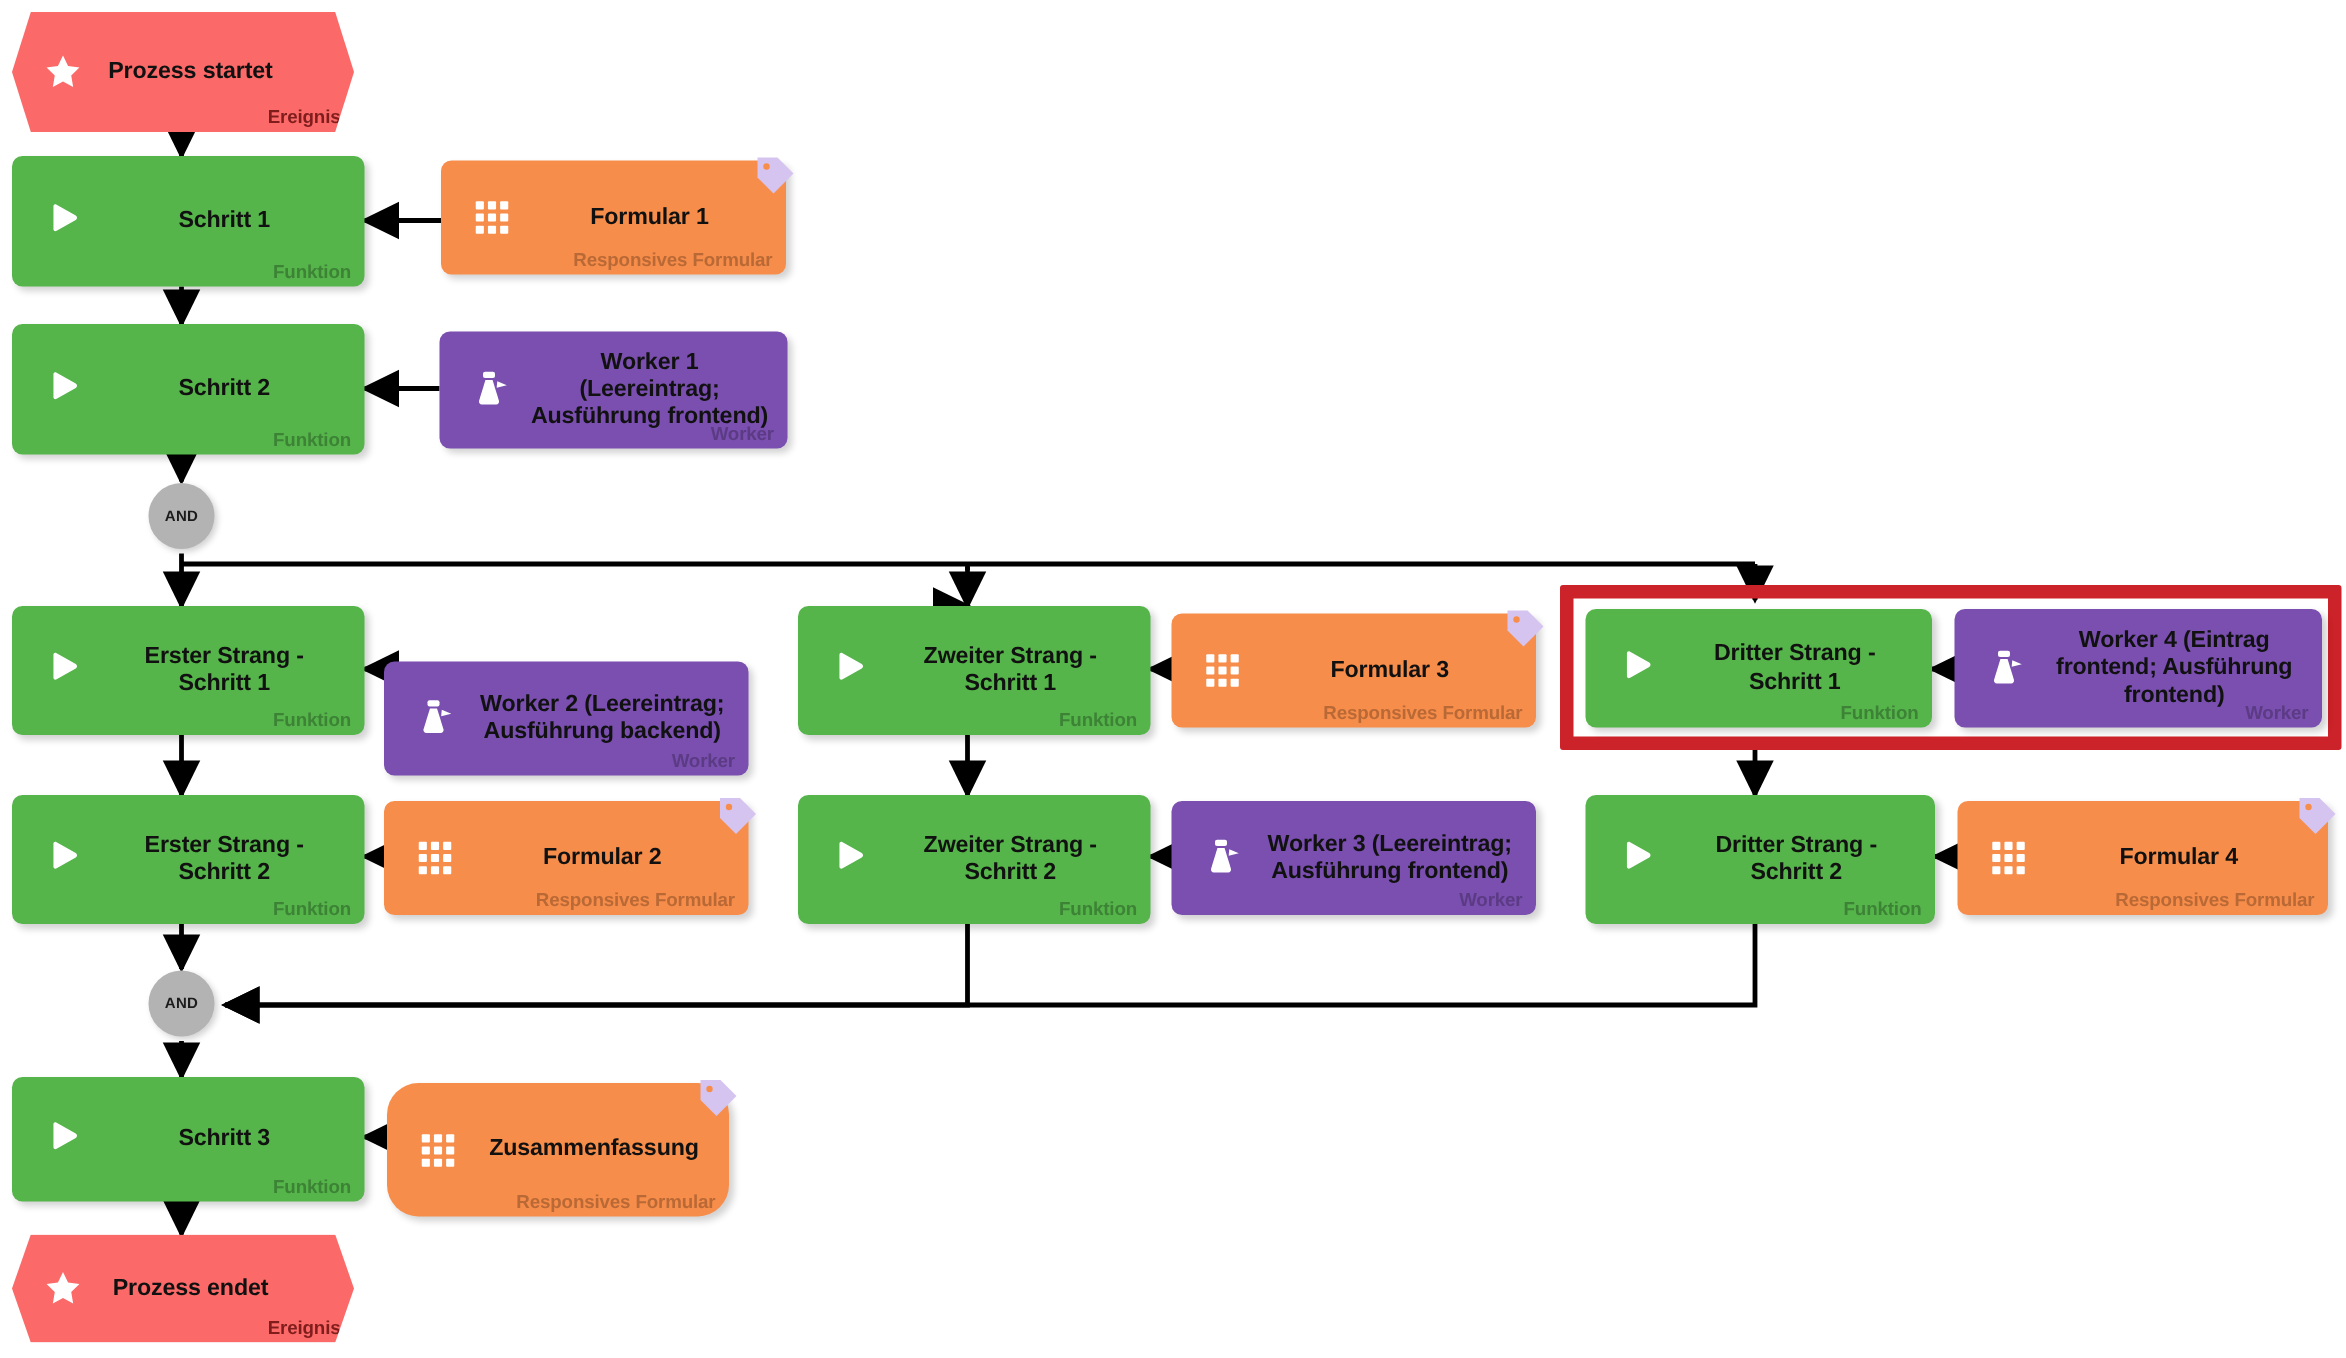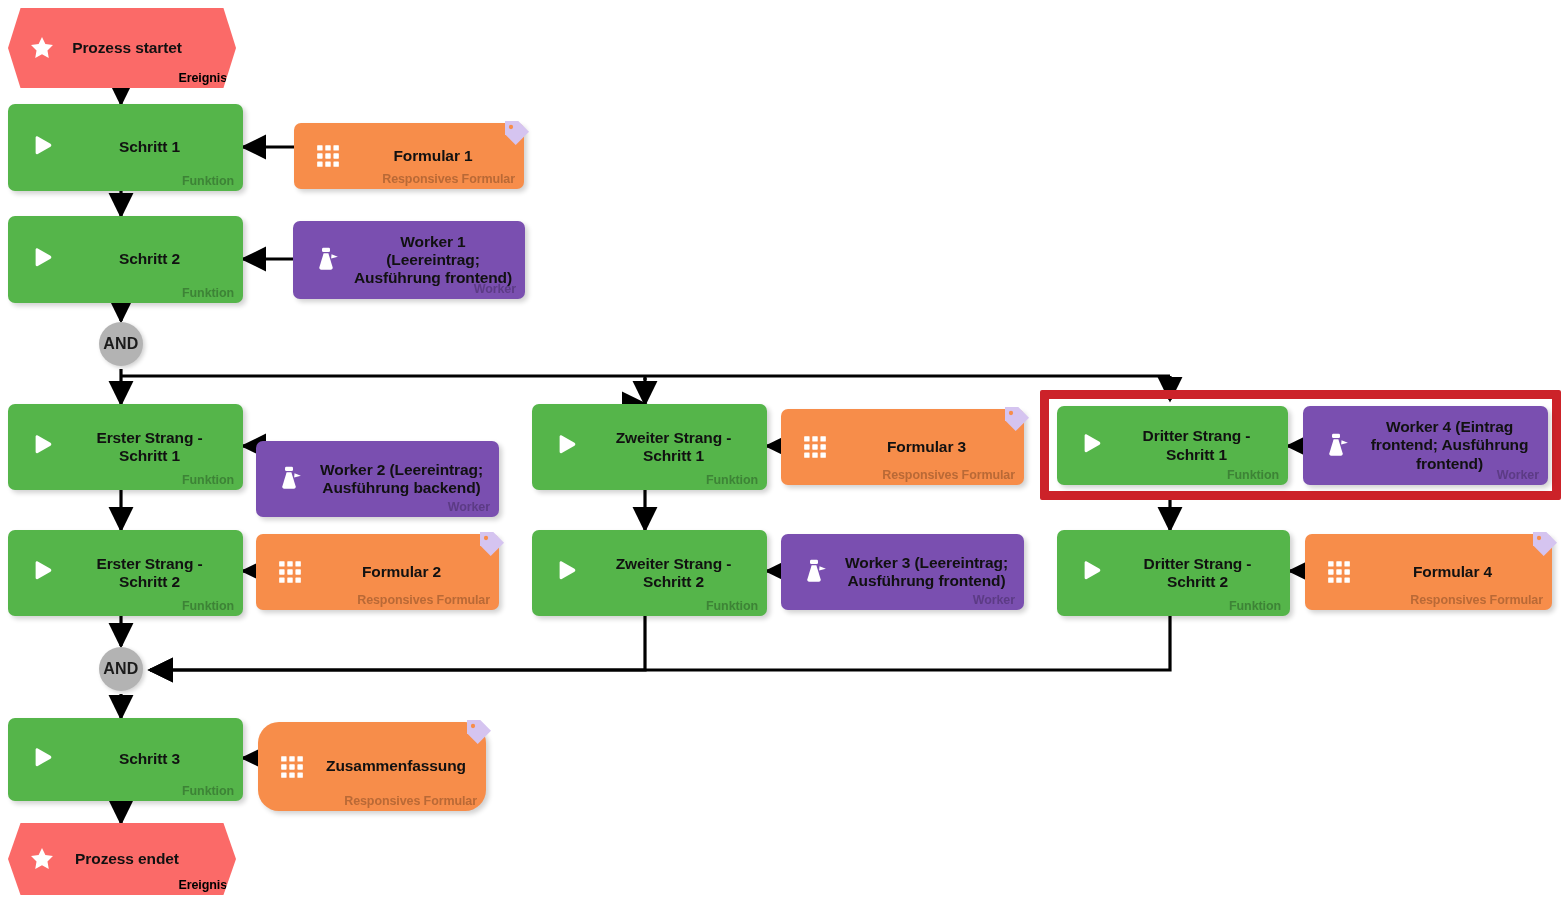--- a/index.html
+++ b/index.html
@@ -49,21 +49,21 @@
   }
   .node .nicon {
     position: absolute;
     left: 16px; top: 50%;
     transform: translateY(-50%);
     width: 36px; height: 36px;
     display: flex; align-items: center; justify-content: center;
   }
   
   .n-event    { background: #fb6a68; }
-  .n-event .subtitle { color: #000000; }
+  .n-event .subtitle { color: #7f1d1d; }
   .n-function { background: #55b54a; }
   .n-function .subtitle { color: #3d8336; }
   .n-form     { background: #f78d4a; }
   .n-form .subtitle { color: #b96936; }
   .n-worker   { background: #7a4fb0; }
   .n-worker .subtitle { color: #5c3b85; }
 
   
   .n-event {
     border-radius: 0;
@@ -73,21 +73,21 @@
   }
   .n-event .title { left: 40px; right: 30px; }
 
   
   .gateway {
     position: absolute;
     width: 44px; height: 44px;
     border-radius: 50%;
     background: #b3b3b3;
     display: flex; align-items: center; justify-content: center;
-    font-size: 16px; font-weight: 700;
+    font-size: 10px; font-weight: 700;
     color: #1b1b1b;
     box-shadow: 2px 2px 4px rgba(0,0,0,0.18);
     letter-spacing: 0.2px;
   }
   
   .tag-badge {
     position: absolute;
     right: -9px; top: -6px;
     width: 32px; height: 32px;
   }
@@ -182,21 +182,21 @@
   <div class="node n-function" style="left:8px; top:104px; width:235px; height:87px;">
     <span class="nicon">
       <svg width="34" height="34" viewBox="0 0 24 24">
           <path fill="#ffffff" d="M7.5 4.7c0-.9.7-1.3 1.5-.85l9 5.1c.8.45.8 1.65 0 2.1l-9 5.1c-.8.45-1.5.05-1.5-.85z"></path>
         </svg>
     </span>
     <span class="title">Schritt 1</span>
     <span class="subtitle">Funktion</span>
   </div>
 
-  <div class="node n-form" style="left:294px; top:107px; width:230px; height:66px;margin-top:16px;">
+  <div class="node n-form" style="left:294px; top:107px; width:230px; height:76px;">
     <span class="nicon">
       <svg width="26" height="26" viewBox="0 0 24 24">
         <g fill="#ffffff">
             <rect x="2" y="2" width="5" height="5" rx="0.6"></rect>
             <rect x="9.5" y="2" width="5" height="5" rx="0.6"></rect>
             <rect x="17" y="2" width="5" height="5" rx="0.6"></rect>
         <rect x="2" y="9.5" width="5" height="5" rx="0.6"></rect>
             <rect x="9.5" y="9.5" width="5" height="5" rx="0.6"></rect>
             <rect x="17" y="9.5" width="5" height="5" rx="0.6"></rect>
         <rect x="2" y="17" width="5" height="5" rx="0.6"></rect>

